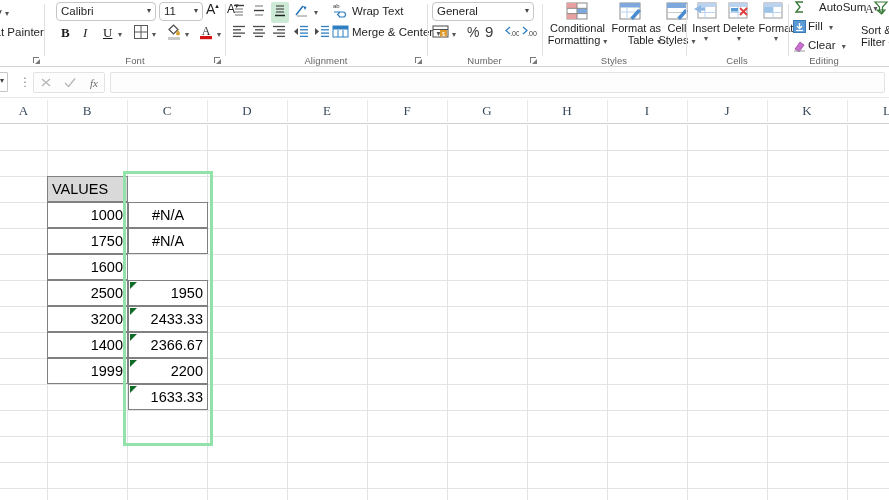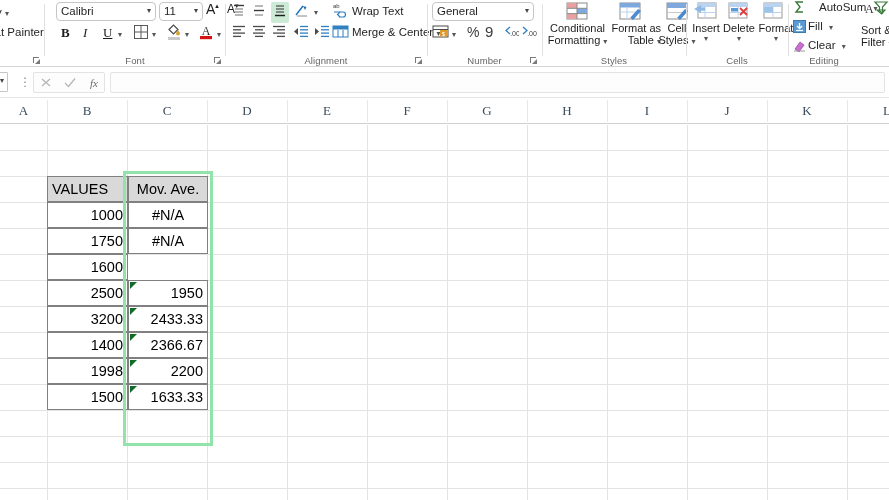--- a/index.html
+++ b/index.html
@@ -608,23 +608,20 @@
       <div class="gl-h" style="top:233px;"></div>
       <div class="gl-h" style="top:259px;"></div>
       <div class="gl-h" style="top:285px;"></div>
       <div class="gl-h" style="top:311px;"></div>
       <div class="gl-h" style="top:337px;"></div>
       <div class="gl-h" style="top:363px;"></div>
 
       <div class="tcell hdr al-left" style="left:47px; top:51px; width:81px;">
         <span class="tv">VALUES</span>
       </div>
-      <div class="tcell hdr al-ctr" style="left:128px; top:51px; width:80px;">
-        <span class="tv">Mov. Ave.</span>
-      </div>
 
       <div class="tcell al-right" style="left:47px; top:77px; width:81px;">
         <span class="tv">1000</span>
       </div>
       <div class="tcell al-ctr" style="left:128px; top:77px; width:80px;">
         <span class="tv">#N/A</span>
       </div>
 
       <div class="tcell al-right" style="left:47px; top:103px; width:81px;">
         <span class="tv">1750</span>
@@ -655,30 +652,27 @@
 
       <div class="tcell al-right" style="left:47px; top:207px; width:81px;">
         <span class="tv">1400</span>
       </div>
       <div class="tcell al-right" style="left:128px; top:207px; width:80px;">
         <span class="errflag"></span>
         <span class="tv">2366.67</span>
       </div>
 
       <div class="tcell al-right" style="left:47px; top:233px; width:81px;">
-        <span class="tv">1998</span>
+        <span class="tv">1999</span>
       </div>
       <div class="tcell al-right" style="left:128px; top:233px; width:80px;">
         <span class="errflag"></span>
         <span class="tv">2200</span>
       </div>
 
-      <div class="tcell al-right" style="left:47px; top:259px; width:81px;">
-        <span class="tv">1500</span>
-      </div>
       <div class="tcell al-right" style="left:128px; top:259px; width:80px;">
         <span class="errflag"></span>
         <span class="tv">1633.33</span>
       </div>
 
       <div class="selbox" style="left:123px; top:46px; width:90px; height:275px;"></div>
     </div>
   </div>
 
 </div>

